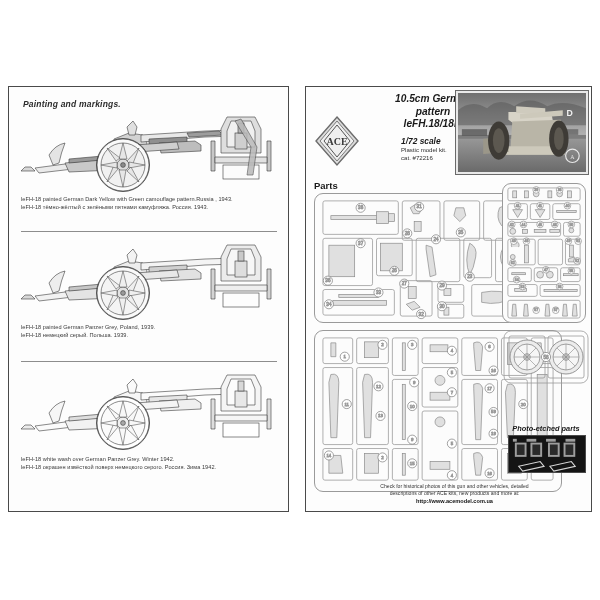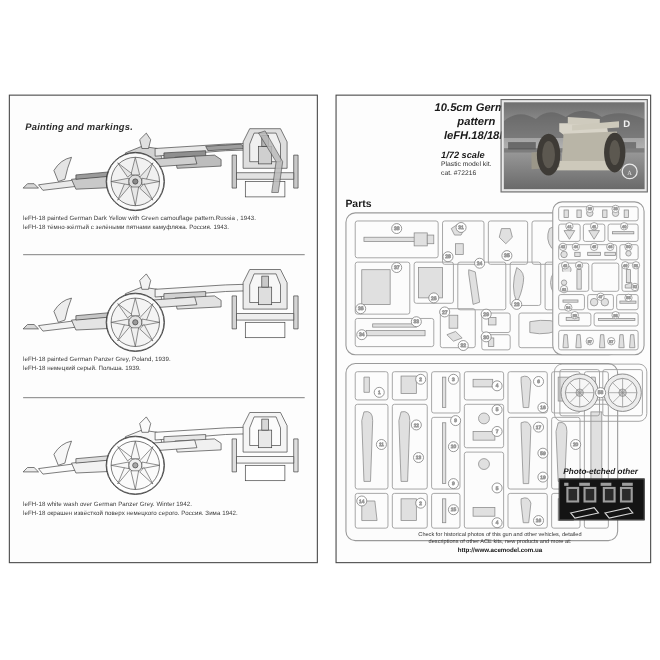--- a/index.html
+++ b/index.html
@@ -6,21 +6,21 @@
   body{width:600px;height:600px;overflow:hidden;font-family:"Liberation Sans",sans-serif;}
 
   #page{position:relative;width:600px;height:600px;background:#fff;}
 
   
   .panel{position:absolute;background:#fdfdfd;border:1px solid #4a4a4a;box-sizing:border-box;}
   #left-panel{left:8px;top:86px;width:281px;height:426px;}
   #right-panel{left:305px;top:86px;width:287px;height:426px;}
 
   
-  .lp-title{position:absolute;left:14px;top:23px;font-size:8.5px;font-weight:bold;font-style:italic;color:#2b2b2b;letter-spacing:.2px;}
+  .lp-title{position:absolute;left:14px;top:12px;font-size:8.5px;font-weight:bold;font-style:italic;color:#2b2b2b;letter-spacing:.2px;}
 
   .scheme{position:absolute;left:0;width:281px;}
   #scheme-1{top:22px;height:118px;}
   #scheme-2{top:150px;height:118px;}
   #scheme-3{top:280px;height:125px;}
 
   .art{position:relative;width:100%;height:84px;}
   .art svg{display:block;width:100%;height:100%;}
 
   .caption{position:absolute;left:12px;right:8px;font-size:5.6px;line-height:8.4px;color:#3a3a3a;letter-spacing:.05px;}
@@ -232,20 +232,30 @@
         <div>leFH-18 окрашен извёсткой поверх немецкого серого. Россия. Зима 1942.</div>
       </div>
     </div>
 
   </div>
 
   <div class="panel" id="right-panel">
 
     <div id="rp-head">
 
+      <div id="ace-logo">
+        <svg viewBox="0 0 46 52">
+          <g>
+            <path d="M23 2 L44 26 L23 50 L2 26 Z" fill="#dcdcdc" stroke="#6b6b6b" stroke-width="1.4"></path>
+            <path d="M23 6 L40 26 L23 46 L6 26 Z" fill="#efefef" stroke="#7a7a7a" stroke-width="1"></path>
+            <path d="M23 10 L36 26 L23 42 L10 26 Z" fill="none" stroke="#555" stroke-width="1"></path>
+            <text x="23" y="29.5" font-family="Liberation Serif, serif" font-size="10" font-weight="bold" text-anchor="middle" fill="#3a3a3a">ACE</text>
+          </g>
+        </svg>
+      </div>
 
       <div id="kit-title">
         <div>10.5cm German</div>
         <div>pattern</div>
         <div>leFH.18/18M</div>
       </div>
 
       <div id="scale-block">
         <div id="scale-line">1/72 scale</div>
         <div class="kit-sub">Plastic model kit.</div>
@@ -607,21 +617,21 @@
           <g stroke="#8a8a8a" stroke-width="0.6">
             <path d="M25 17 L25 43 M12 30 L38 30 M16 21 L34 39 M34 21 L16 39"></path>
             <path d="M64 17 L64 43 M51 30 L77 30 M55 21 L73 39 M73 21 L55 39"></path>
           </g>
           <circle cx="44" cy="30" r="4.6" fill="#ffffff" stroke="#7a7a7a" stroke-width="0.7"></circle>
           <text x="44" y="31.6" fill="#4a4a4a" font-family="Liberation Sans, sans-serif" font-size="4.6" text-anchor="middle">58</text>
         </g>
       </svg>
     </div>
 
-    <div id="pe-title">Photo-etched other</div>
+    <div id="pe-title">Photo-etched parts</div>
     <div id="pe-fret">
       <svg viewBox="0 0 78 38" preserveAspectRatio="none">
         <rect x="0" y="0" width="78" height="38" fill="#141414"></rect>
         <g fill="#9d9d9d">
           <rect x="4" y="3" width="4" height="3"></rect>
             <rect x="18" y="3" width="10" height="3"></rect>
           <rect x="38" y="3" width="10" height="3"></rect>
             <rect x="58" y="3" width="10" height="3"></rect>
           <rect x="6" y="7" width="12" height="15"></rect>
             <rect x="22" y="7" width="12" height="15"></rect>

